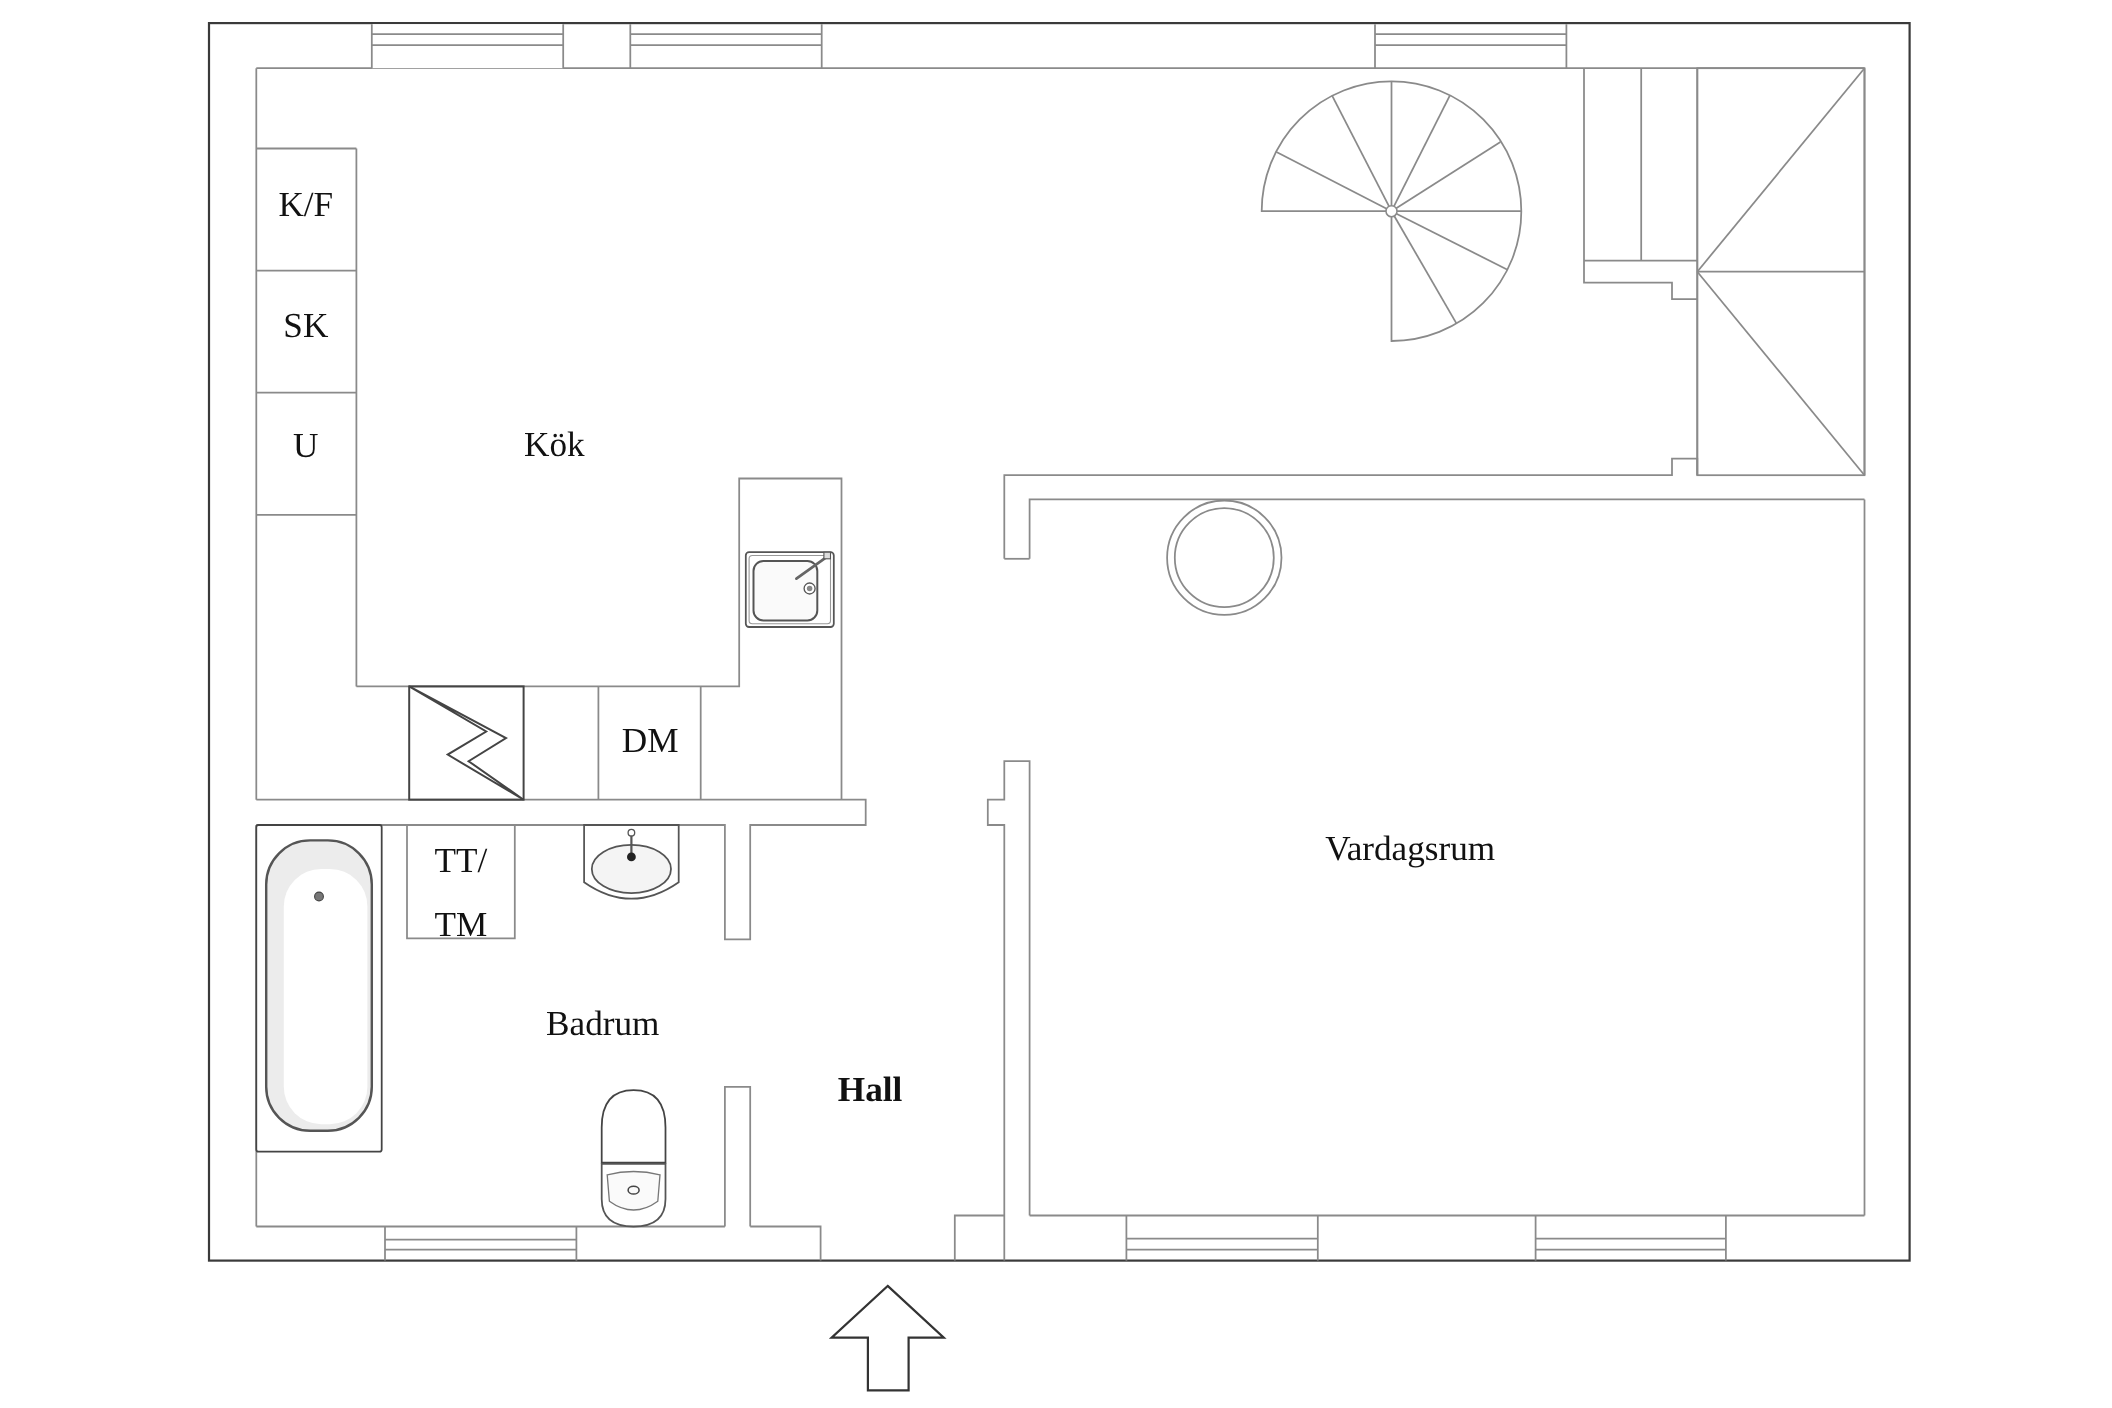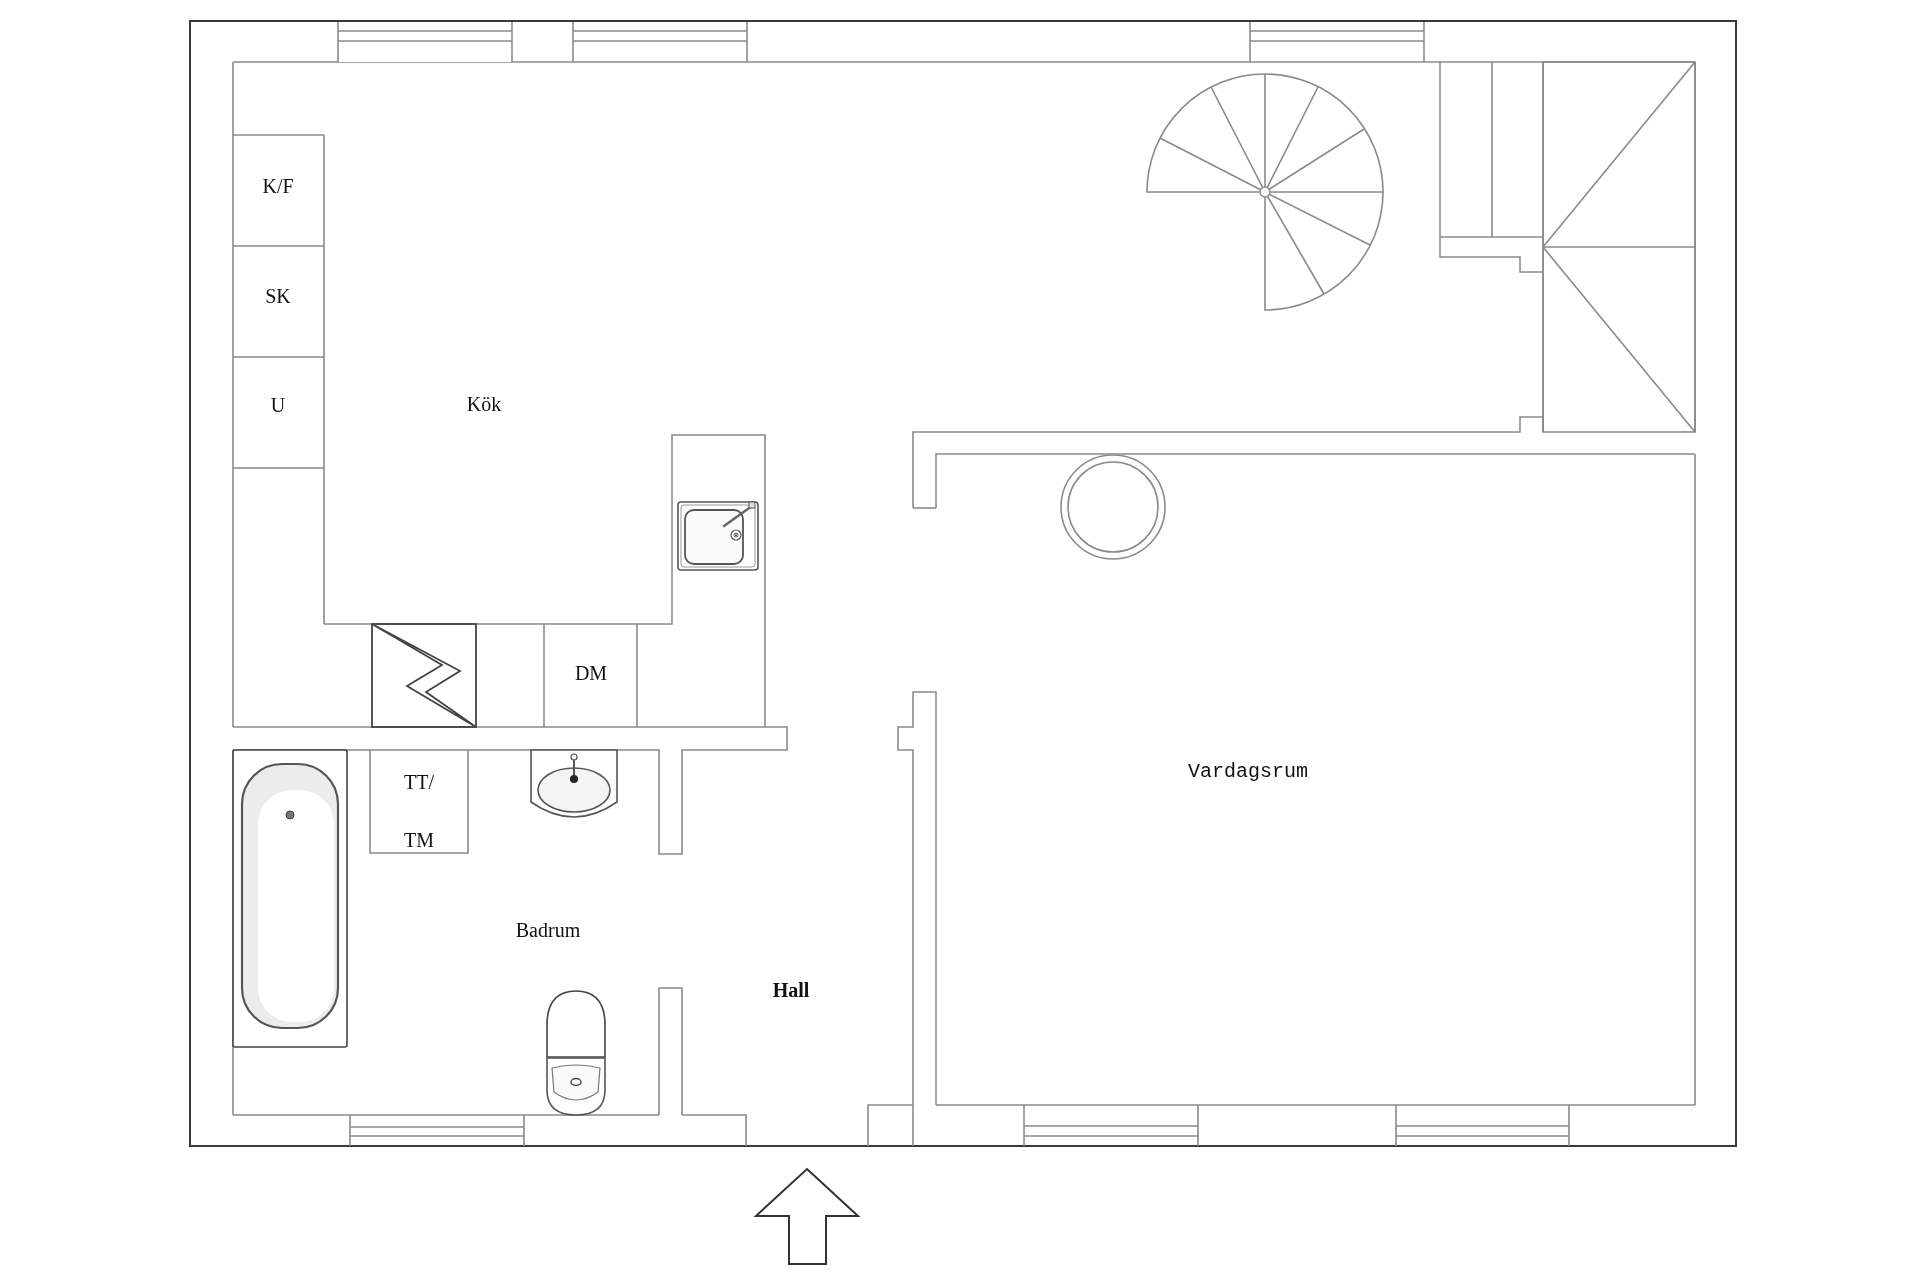--- a/index.html
+++ b/index.html
@@ -5,21 +5,21 @@
   html, body { margin: 0; padding: 0; background: #ffffff; }
   body { width: 1920px; height: 1280px; overflow: hidden; position: relative; }
   #plan { position: absolute; left: 0; top: 0; width: 1920px; height: 1280px; }
   .wall-outer { fill: none; stroke: #3a3a3a; stroke-width: 2; }
   .ln { fill: none; stroke: #8a8a8a; stroke-width: 1.6; }
   .ln-dark { fill: none; stroke: #444; stroke-width: 1.8; }
   .fill-w { fill: #ffffff; }
   .label {
     position: absolute;
     font-family: "Liberation Serif", "DejaVu Serif", serif;
-    font-size: 20px;
+    font-size: 32px;
     color: #111;
     transform: translate(-50%, -50%);
     white-space: nowrap;
     line-height: 1.15;
     text-align: center;
   }
 </style>
 </head>
 <body>
 
@@ -184,19 +184,19 @@
   </g>
 
   <g>
     <polygon points="807,1169 858,1216 826,1216 826,1264 789,1264 789,1216 756,1216" fill="#fff" stroke="#333" stroke-width="2"></polygon>
   </g>
 </svg>
 
 <div class="label" style="left:278px; top:186px;">K/F</div>
 <div class="label" style="left:278px; top:296px;">SK</div>
 <div class="label" style="left:278px; top:405px;">U</div>
-<div class="label" style="left:484px; top:404px;">Kök</div>
+<div class="label" style="left:504px; top:404px;">Kök</div>
 <div class="label" style="left:591px; top:673px;">DM</div>
 <div class="label" style="left:419px; top:782px;">TT/</div>
 <div class="label" style="left:419px; top:814px;margin-top:26px;">TM</div>
 <div class="label" style="left:500px; top:930px;margin-left:48px;">Badrum</div>
 <div class="label" style="left:791px; top:990px;font-weight:bold;">Hall</div>
-<div class="label" style="left:1248px; top:771px;font-family:Liberation Mono, monospace;">Vardagsrum</div>
+<div class="label" style="left:1282px; top:771px;">Vardagsrum</div>
 
 </body></html>

